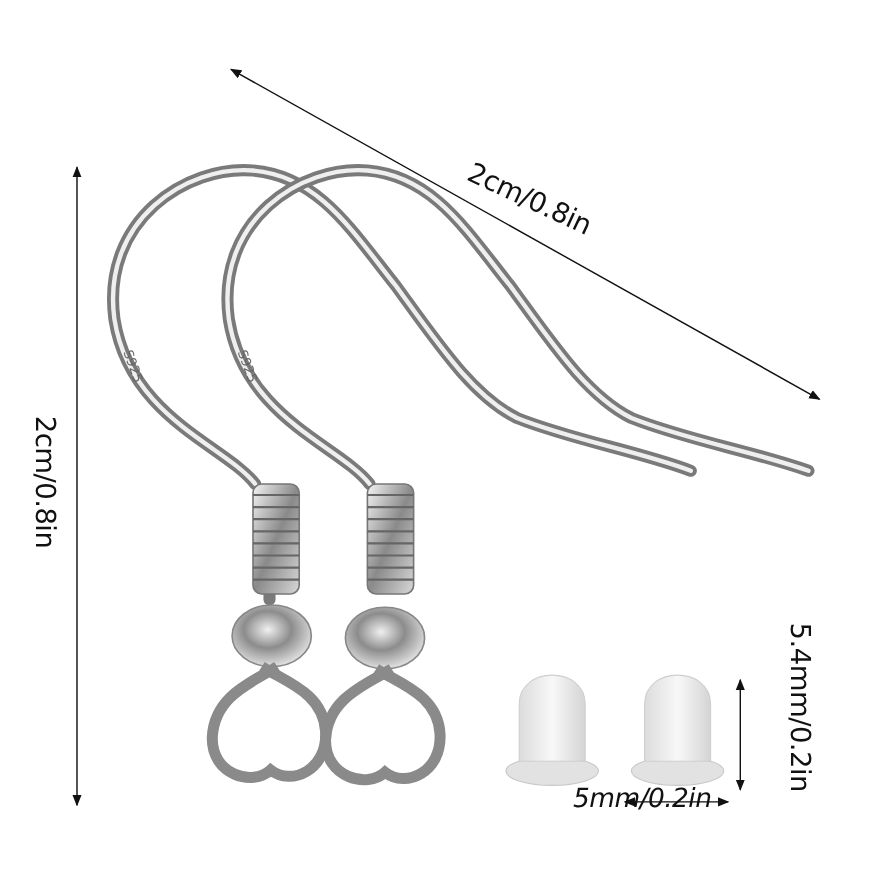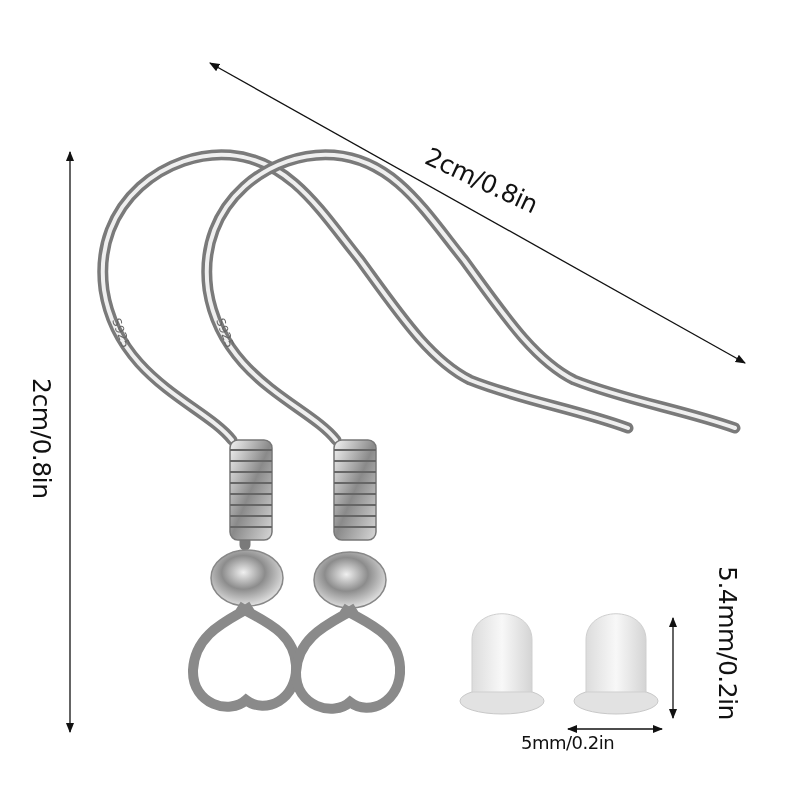--- a/index.html
+++ b/index.html
@@ -2,21 +2,21 @@
 <html><head>
 <meta charset="utf-8">
 <style>
   html, body { margin:0; padding:0; background:#ffffff; }
   body { width:800px; height:800px; position:relative; overflow:hidden; font-family:"DejaVu Sans", sans-serif; }
   svg.scene { position:absolute; left:0; top:0; width:800px; height:800px; }
   .label { position:absolute; color:#111; font-size:25px; white-space:nowrap; letter-spacing:-0.5px; transform-origin:0 0; }
   .lbl-diag { left:433px; top:142px; transform:rotate(25deg); }
   .lbl-left { left:26px; top:378px; transform:rotate(90deg) translate(0,-30px); }
   .lbl-right { left:712px; top:566px; transform:rotate(90deg) translate(0,-30px); }
-  .lbl-bottom { left:521px; top:732px; font-size:18px; }
+  .lbl-bottom { left:521px; top:712px; font-size:24px;font-style:italic; }
 </style>
 </head>
 <body>
 
 <svg class="scene" viewBox="0 0 800 800">
   <defs>
     <marker id="arrow" viewBox="0 0 10 10" refX="9" refY="5" markerWidth="8" markerHeight="8" orient="auto-start-reverse">
       <path d="M0,1 L10,5 L0,9 z" fill="#111"></path>
     </marker>
     <linearGradient id="metal" x1="0" y1="0" x2="1" y2="1">

